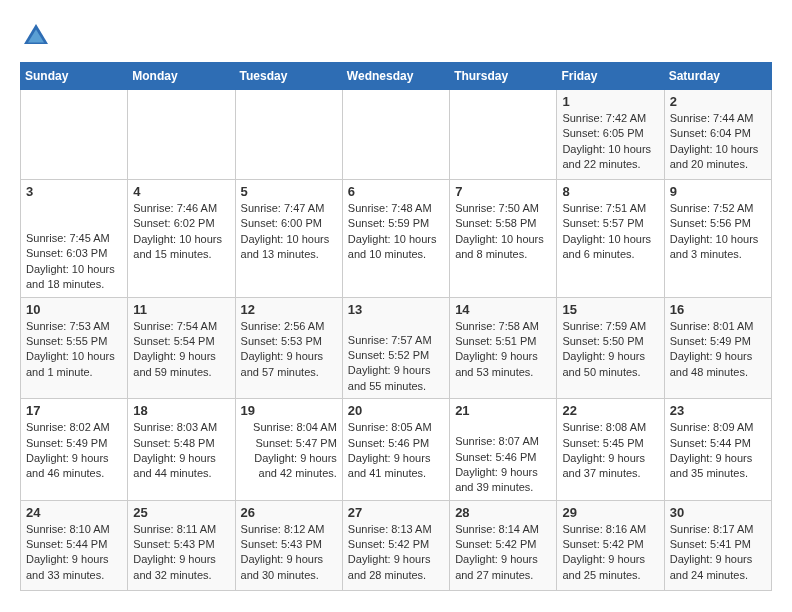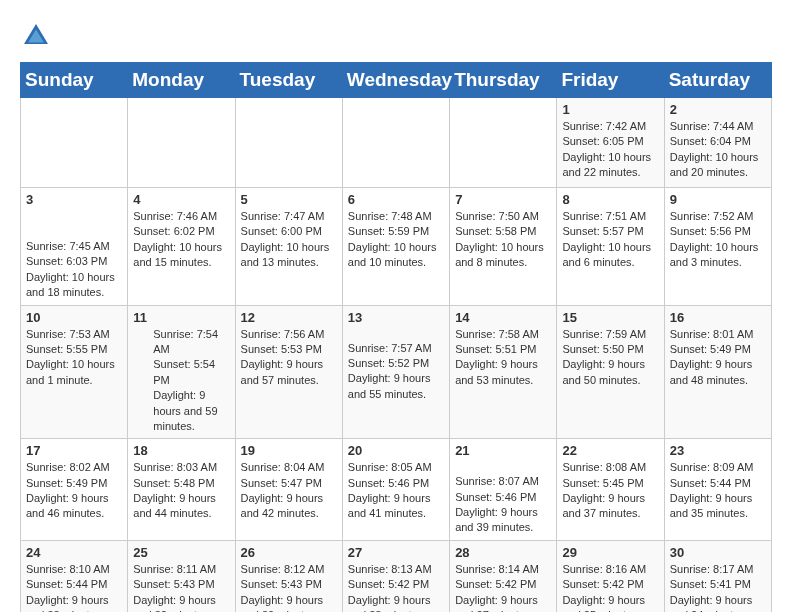--- a/index.html
+++ b/index.html
@@ -37,21 +37,21 @@
     .location { font-size: 16px; color: #555; }
 
     table {
       width: 100%;
       border-collapse: collapse;
       table-layout: fixed;
     }
     thead th {
       background: #2e6db4;
       color: white;
-      font-size: 19px;
+      font-size: 12px;
       font-weight: bold;
       padding: 6px 4px;
       text-align: left;
       border: 1px solid #2e6db4;
     }
     tbody tr {
       height: 90px;
     }
     tbody td {
       border: 1px solid #ccc;
@@ -178,27 +178,27 @@
       </tr>
       <tr>
         <td>
           <span class="day-num">10</span>
           <div class="day-info" style="white-space: pre-line;">Sunrise: 7:53 AM
 Sunset: 5:55 PM
 Daylight: 10 hours and 1 minute.</div>
         </td>
         <td>
           <span class="day-num">11</span>
-          <div class="day-info" style="white-space: pre-line; margin-left: 20px;">Sunrise: 7:54 AM
+          <div class="day-info" style="white-space: pre-line;">Sunrise: 7:54 AM
 Sunset: 5:54 PM
 Daylight: 9 hours and 59 minutes.</div>
         </td>
         <td>
           <span class="day-num">12</span>
-          <div class="day-info" style="white-space: pre-line;">Sunrise: 7:56 AM
+          <div class="day-info" style="white-space: pre-line;">Sunrise: 2:56 AM
 Sunset: 5:53 PM
 Daylight: 9 hours and 57 minutes.</div>
         </td>
         <td>
           <span class="day-num">13</span>
           <div class="day-info" style="white-space: pre-line; margin-top: 16px;">Sunrise: 7:57 AM
 Sunset: 5:52 PM
 Daylight: 9 hours and 55 minutes.</div>
         </td>
         <td>
@@ -228,21 +228,21 @@
 Daylight: 9 hours and 46 minutes.</div>
         </td>
         <td>
           <span class="day-num">18</span>
           <div class="day-info" style="white-space: pre-line;">Sunrise: 8:03 AM
 Sunset: 5:48 PM
 Daylight: 9 hours and 44 minutes.</div>
         </td>
         <td>
           <span class="day-num">19</span>
-          <div class="day-info" style="white-space: pre-line;">Sunrise: 8:04 AM
+          <div class="day-info" style="white-space: pre-line; text-align: right;">Sunrise: 8:04 AM
 Sunset: 5:47 PM
 Daylight: 9 hours and 42 minutes.</div>
         </td>
         <td>
           <span class="day-num">20</span>
           <div class="day-info" style="white-space: pre-line;">Sunrise: 8:05 AM
 Sunset: 5:46 PM
 Daylight: 9 hours and 41 minutes.</div>
         </td>
         <td>

